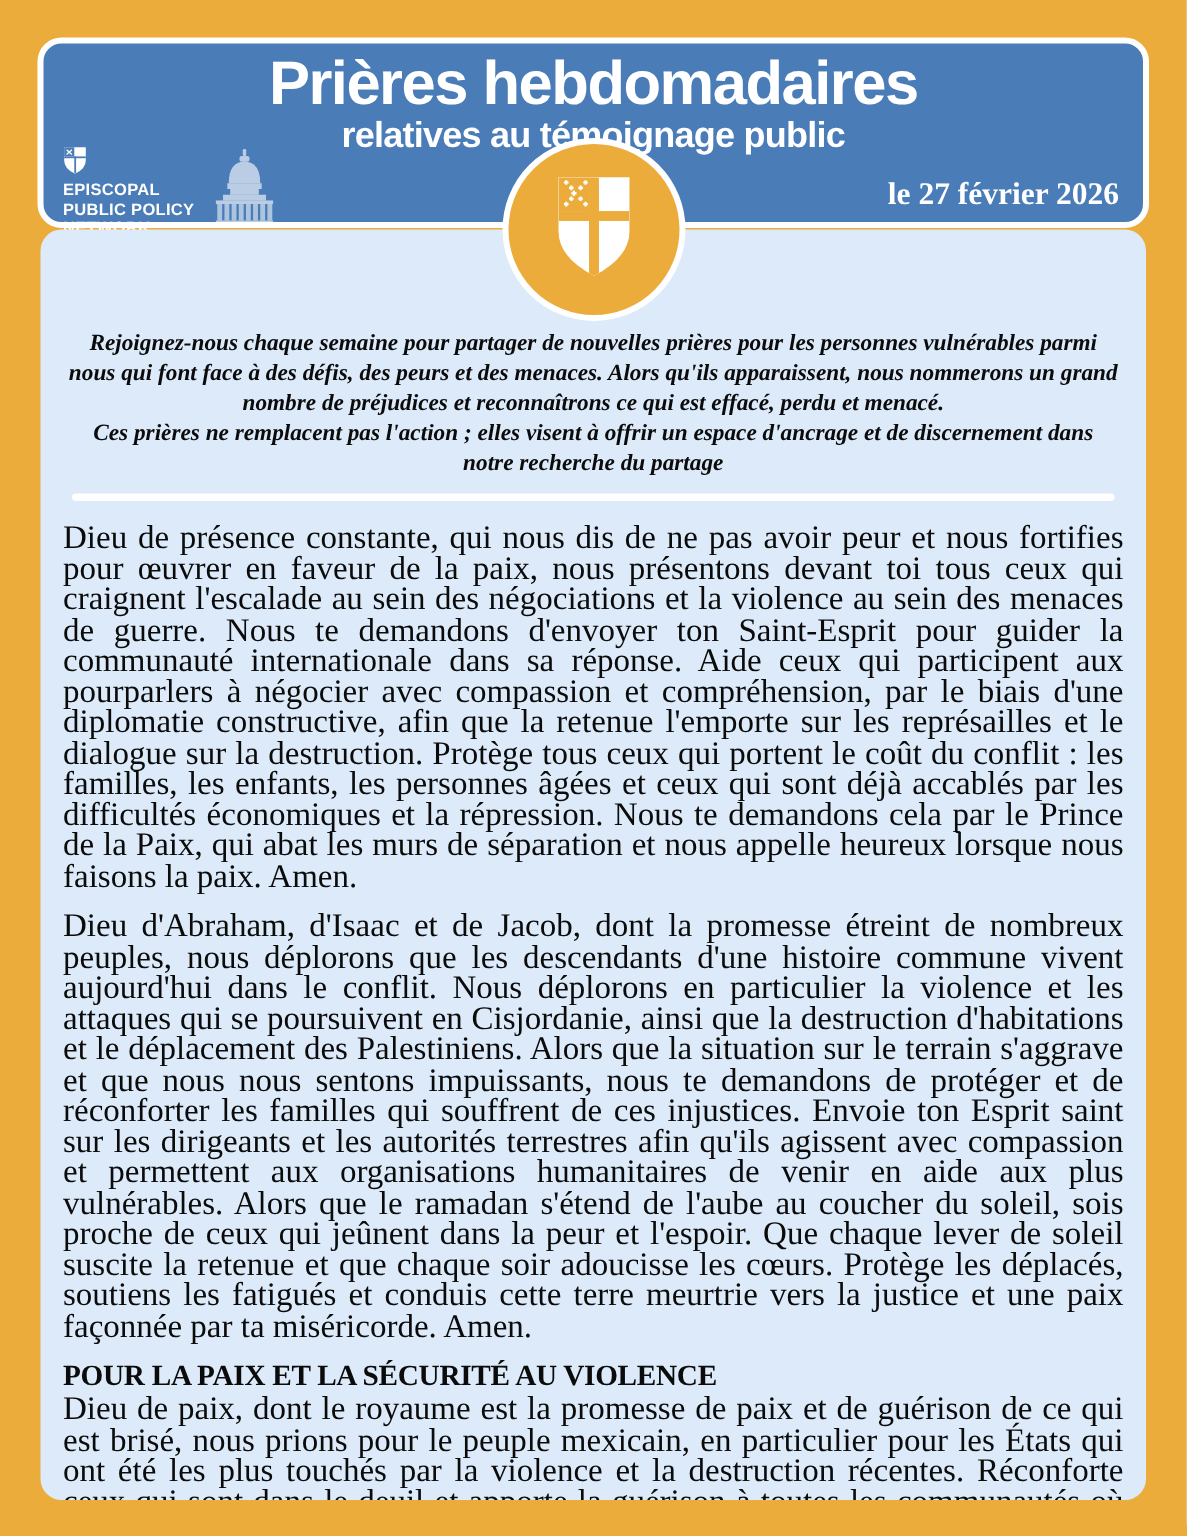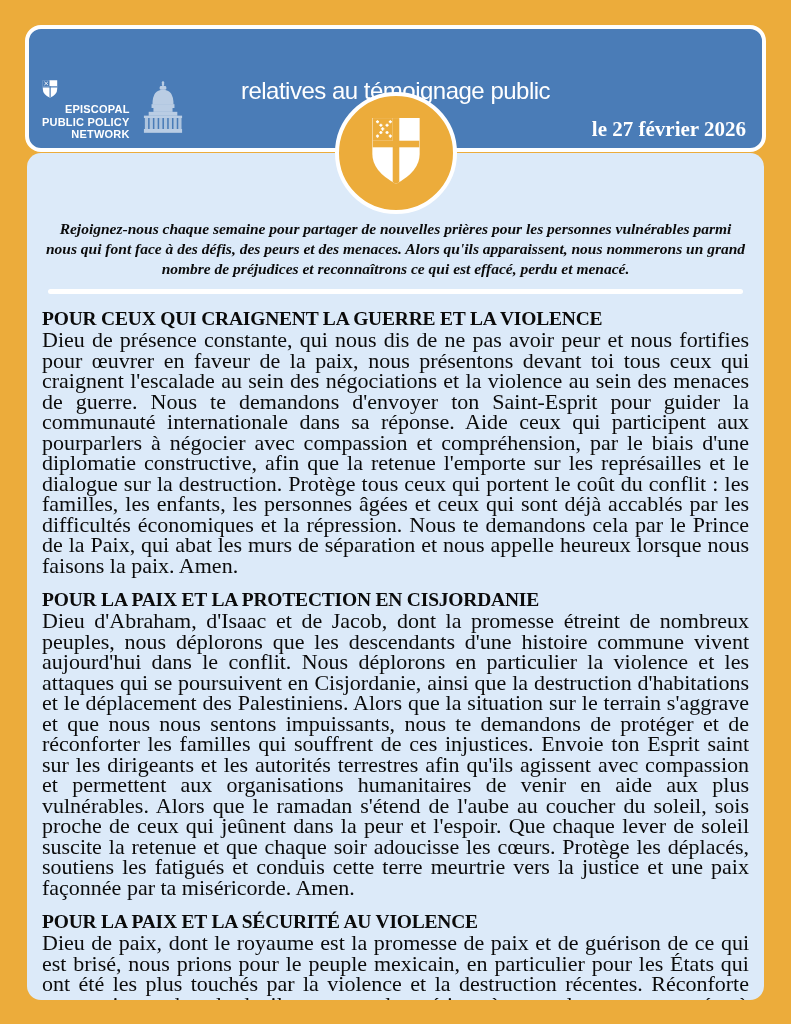--- a/index.html
+++ b/index.html
@@ -40,33 +40,32 @@
     letter-spacing: -1px;
     color: #FFFFFF;
   }
   .page-subtitle {
     position: absolute;
     top: 48px;
     left: 0;
     width: 100%;
     text-align: center;
     font-family: "Liberation Sans", sans-serif;
-    font-weight: 400;
+    font-weight: 700;
     font-size: 24px;
     letter-spacing: -0.5px;
     color: #FFFFFF;
   }
   
   .eppn-logo {
     position: absolute;
     left: 13px;
-    top: 50px;
+    top: 68px;
     display: flex;
     align-items: flex-start;
-    text-align: right;
   }
   .eppn-left { display: flex; flex-direction: column; }
   .eppn-shield-icon { width: 16px; height: 20px; margin-bottom: 4px; }
   .eppn-wordmark {
     font-family: "Liberation Sans", sans-serif;
     font-weight: 700;
     font-size: 11px;
     line-height: 12.5px;
     letter-spacing: 0.2px;
     color: #FFFFFF;
@@ -146,20 +145,21 @@
     text-align: justify;
     color: #0B0B0B;
   }
 </style>
 </head>
 <body>
 
 <div class="page">
 
   <div class="header-banner">
+    <div class="page-title">Prières hebdomadaires</div>
     <div class="page-subtitle">relatives au témoignage public</div>
 
     <div class="eppn-logo">
       <div class="eppn-left">
         <span class="eppn-shield-icon">
           <svg viewBox="0 0 20 24" width="16" height="20">
             <path d="M1,1 H19 V12 Q19,19 10,23 Q1,19 1,12 Z" fill="#FFFFFF"></path>
             <rect x="1" y="1" width="8.4" height="7.6" fill="#4A7CB7"></rect>
             <path d="M3,3 L7.4,7 M7.4,3 L3,7" stroke="#FFFFFF" stroke-width="1.1"></path>
             <rect x="9.4" y="8.6" width="1.5" height="14" fill="#4A7CB7"></rect>
@@ -214,30 +214,29 @@
           <rect x="7" y="3" width="19.8" height="22" fill="#ECAC3B"></rect>
           <path d="M10.5,6.5 h3 M12,5 v3 M23,6.5 h3 M24.5,5 v3 M13.8,10 h3 M15.3,8.5 v3 M19.8,10 h3 M21.3,8.5 v3 M15.3,13.5 h3.4 M17,11.8 v3.4 M13.8,17 h3 M15.3,15.5 v3 M19.8,17 h3 M21.3,15.5 v3 M10.5,20.5 h3 M12,19 v3 M23,20.5 h3 M24.5,19 v3" stroke="#FFFFFF" stroke-width="1.4" fill="none"></path>
         </g>
       </svg>
     </span>
   </div>
 
   <div class="content-box">
     <div class="content-inner">
       <p class="intro-text">Rejoignez-nous chaque semaine pour partager de nouvelles prières pour les personnes vulnérables parmi nous qui font face à des défis, des peurs et des menaces. Alors qu'ils apparaissent, nous nommerons un grand nombre de préjudices et reconnaîtrons ce qui est effacé, perdu et menacé.</p>
+      <p class="intro-text intro-note">Ces prières ne remplacent pas l'action ; elles visent à offrir un espace d'ancrage et de discernement dans notre recherche du partage</p>
 
       <div class="divider"></div>
 
       <div class="prayer-section">
-        <div class="section-heading">POUR CEUX QUI CRAIGNENT LA GUERRE ET LA VIOLENCE</div>
         <div class="section-body">Dieu de présence constante, qui nous dis de ne pas avoir peur et nous fortifies pour œuvrer en faveur de la paix, nous présentons devant toi tous ceux qui craignent l'escalade au sein des négociations et la violence au sein des menaces de guerre. Nous te demandons d'envoyer ton Saint-Esprit pour guider la communauté internationale dans sa réponse. Aide ceux qui participent aux pourparlers à négocier avec compassion et compréhension, par le biais d'une diplomatie constructive, afin que la retenue l'emporte sur les représailles et le dialogue sur la destruction. Protège tous ceux qui portent le coût du conflit : les familles, les enfants, les personnes âgées et ceux qui sont déjà accablés par les difficultés économiques et la répression. Nous te demandons cela par le Prince de la Paix, qui abat les murs de séparation et nous appelle heureux lorsque nous faisons la paix. Amen.</div>
       </div>
 
       <div class="prayer-section">
-        <div class="section-heading">POUR LA PAIX ET LA PROTECTION EN CISJORDANIE</div>
         <div class="section-body">Dieu d'Abraham, d'Isaac et de Jacob, dont la promesse étreint de nombreux peuples, nous déplorons que les descendants d'une histoire commune vivent aujourd'hui dans le conflit. Nous déplorons en particulier la violence et les attaques qui se poursuivent en Cisjordanie, ainsi que la destruction d'habitations et le déplacement des Palestiniens. Alors que la situation sur le terrain s'aggrave et que nous nous sentons impuissants, nous te demandons de protéger et de réconforter les familles qui souffrent de ces injustices. Envoie ton Esprit saint sur les dirigeants et les autorités terrestres afin qu'ils agissent avec compassion et permettent aux organisations humanitaires de venir en aide aux plus vulnérables. Alors que le ramadan s'étend de l'aube au coucher du soleil, sois proche de ceux qui jeûnent dans la peur et l'espoir. Que chaque lever de soleil suscite la retenue et que chaque soir adoucisse les cœurs. Protège les déplacés, soutiens les fatigués et conduis cette terre meurtrie vers la justice et une paix façonnée par ta miséricorde. Amen.</div>
       </div>
 
       <div class="prayer-section">
         <div class="section-heading">POUR LA PAIX ET LA SÉCURITÉ AU VIOLENCE</div>
         <div class="section-body">Dieu de paix, dont le royaume est la promesse de paix et de guérison de ce qui est brisé, nous prions pour le peuple mexicain, en particulier pour les États qui ont été les plus touchés par la violence et la destruction récentes. Réconforte ceux qui sont dans le deuil et apporte la guérison à toutes les communautés où la violence a perturbé la vie quotidienne et semé la peur, le feu et la destruction dans certaines villes. Nous nous joignons à nos frères et sœurs de l'Église anglicane du Mexique ; ô Dieu, accorde-leur la force et le courage de prendre soin de ceux qui sont dans le besoin et de témoigner de ton œuvre de réconciliation, de justice et de guérison. Seigneur, garde le peuple mexicain sous ta protection et fais connaître ta présence à ceux qui ont le cœur brisé. Accorde-nous cela par ton Fils, Jésus-Christ, notre Seigneur. Amen.</div>
       </div>
     </div>
   </div>
 

